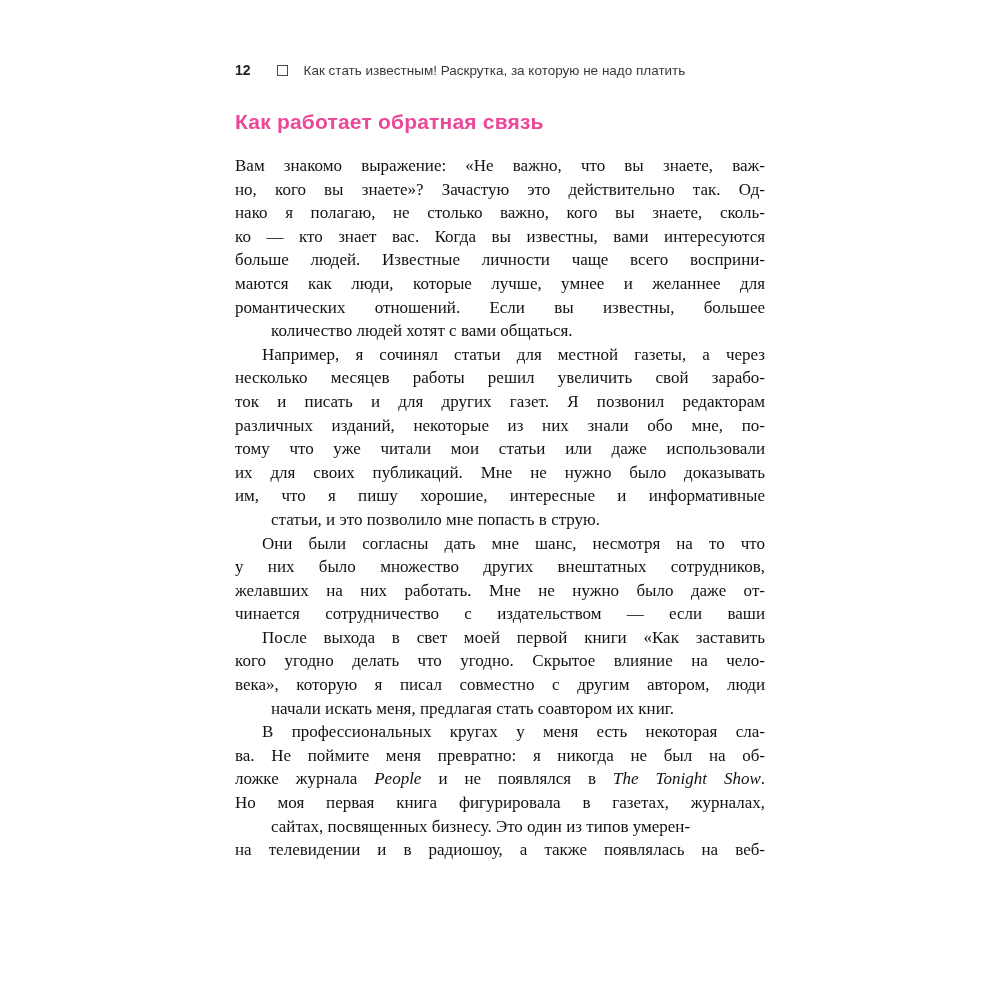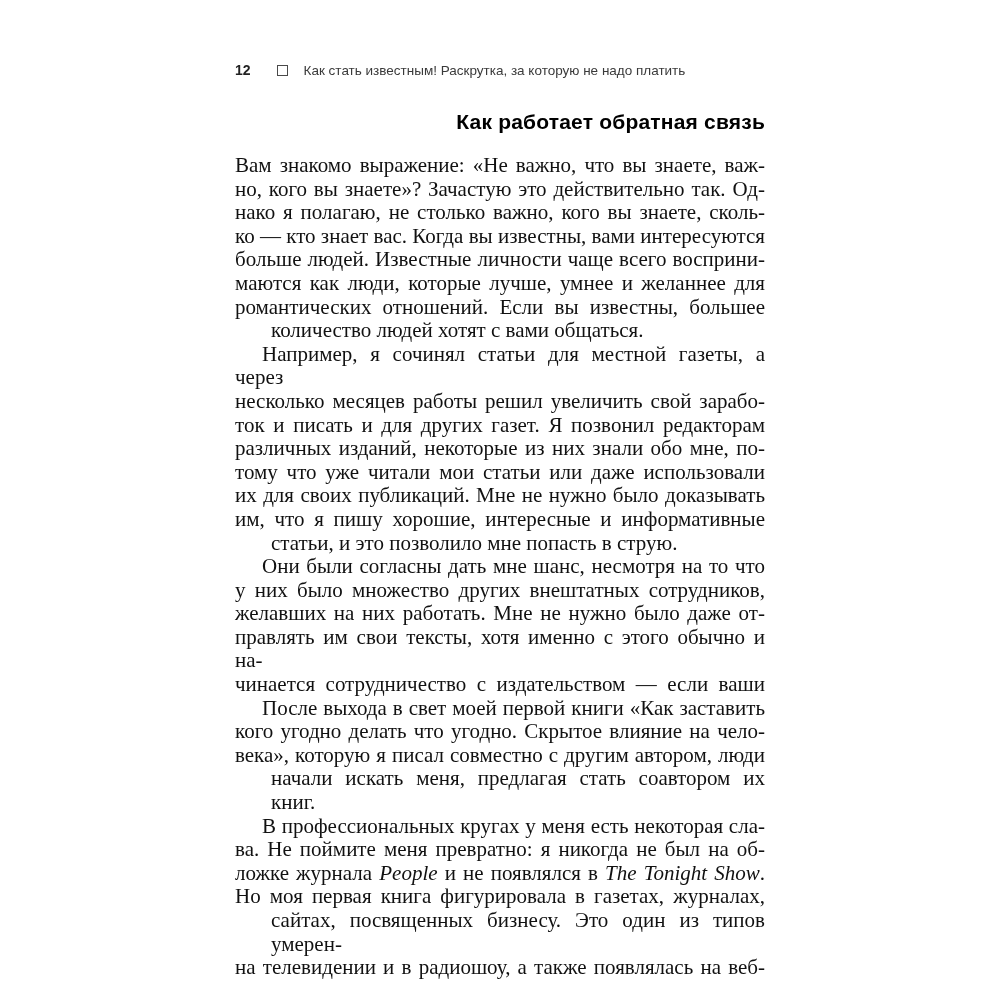--- a/index.html
+++ b/index.html
@@ -37,28 +37,28 @@
     height: 9px;
     border: 1.5px solid #4a4a4a;
     display: inline-block;
     margin: 0 16px 0 26px;
     flex: 0 0 auto;
   }
   .chapter-title {
     font-family: "Liberation Sans", sans-serif;
     font-weight: bold;
     font-size: 21px;
-    color: #000000;
-    text-align: right;
+    color: #ec4899;
+    text-align: left;
     margin-top: 32px;
     margin-bottom: 20px;
     letter-spacing: 0.2px;
   }
   .body-text {
-    font-size: 21px;
+    font-size: 17px;
     line-height: 23.6px;
   }
   .para { margin: 0; }
   .para.indent .line:first-child { text-indent: 27px; }
   .line {
     text-align: justify;
     text-align-last: justify;
   }
   .line.last { text-align-last: left; margin-left: 36px; }
   em { }
@@ -94,21 +94,20 @@
         <div class="line">различных изданий, некоторые из них знали обо мне, по-</div>
         <div class="line">тому что уже читали мои статьи или даже использовали</div>
         <div class="line">их для своих публикаций. Мне не нужно было доказывать</div>
         <div class="line">им, что я пишу хорошие, интересные и информативные</div>
         <div class="line last">статьи, и это позволило мне попасть в струю.</div>
       </div>
       <div class="para indent">
         <div class="line">Они были согласны дать мне шанс, несмотря на то что</div>
         <div class="line">у них было множество других внештатных сотрудников,</div>
         <div class="line">желавших на них работать. Мне не нужно было даже от-</div>
-        <div class="line">правлять им свои тексты, хотя именно с этого обычно и на-</div>
         <div class="line">чинается сотрудничество с издательством — если ваши</div>
       </div>
       <div class="para indent">
         <div class="line">После выхода в свет моей первой книги «Как заставить</div>
         <div class="line">кого угодно делать что угодно. Скрытое влияние на чело-</div>
         <div class="line">века», которую я писал совместно с другим автором, люди</div>
         <div class="line last">начали искать меня, предлагая стать соавтором их книг.</div>
       </div>
       <div class="para indent">
         <div class="line">В профессиональных кругах у меня есть некоторая сла-</div>

